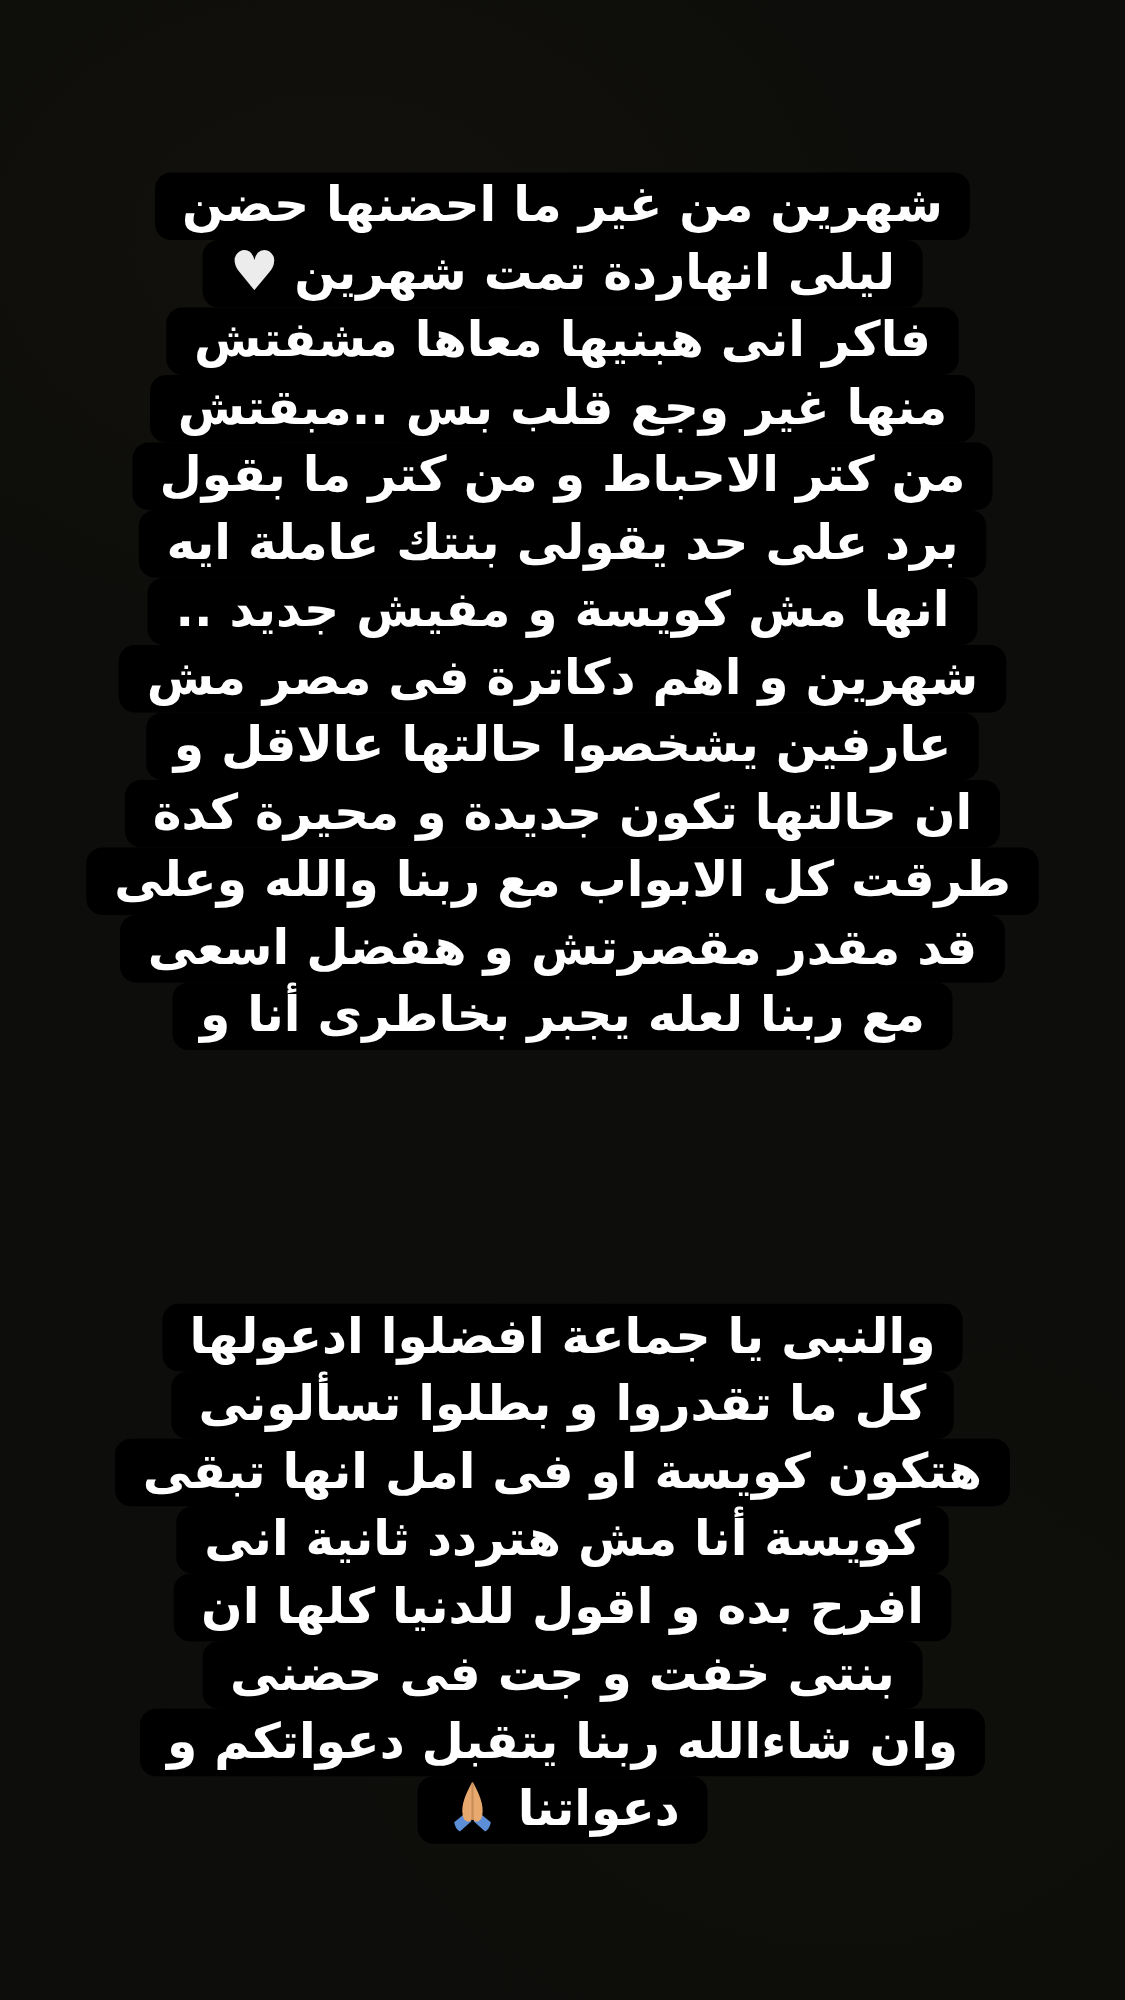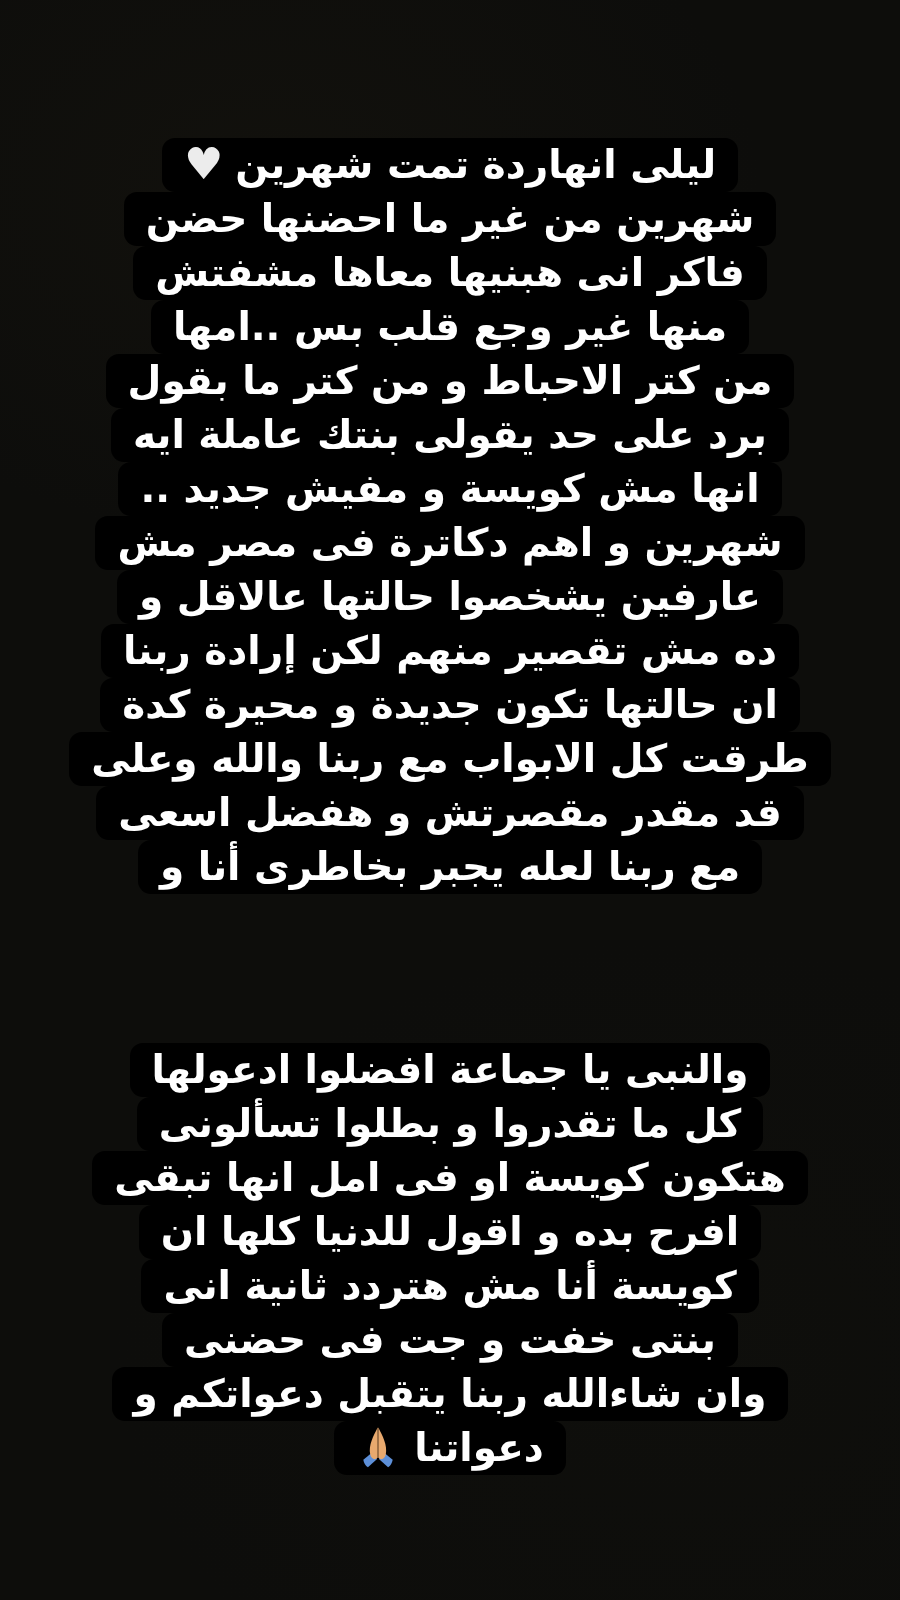--- a/index.html
+++ b/index.html
@@ -69,48 +69,45 @@
     transform: translateY(-4px);
   }
 </style>
 </head>
 <body>
 
 <div class="canvas">
 
   <div class="text-block block-1">
     <div class="row">
-      <span class="line-box"><span>ليلى انهاردة تمت شهرين</span><span class="heart-icon">♥</span></span>
+      <span class="line-box">شهرين من غير ما احضنها حضن</span>
     </div>
     <div class="row">
-      <span class="line-box">شهرين من غير ما احضنها حضن</span>
+      <span class="line-box"><span>ليلى انهاردة تمت شهرين</span><span class="heart-icon">♥</span></span>
     </div>
     <div class="row">
       <span class="line-box">فاكر انى هبنيها معاها مشفتش</span>
     </div>
     <div class="row">
-      <span class="line-box">منها غير وجع قلب بس ..امها</span>
+      <span class="line-box">منها غير وجع قلب بس ..مبقتش</span>
     </div>
     <div class="row">
       <span class="line-box">من كتر الاحباط و من كتر ما بقول</span>
     </div>
     <div class="row">
       <span class="line-box">برد على حد يقولى بنتك عاملة ايه</span>
     </div>
     <div class="row">
       <span class="line-box">انها مش كويسة و مفيش جديد ..</span>
     </div>
     <div class="row">
       <span class="line-box">شهرين و اهم دكاترة فى مصر مش</span>
     </div>
     <div class="row">
       <span class="line-box">عارفين يشخصوا حالتها عالاقل و</span>
-    </div>
-    <div class="row">
-      <span class="line-box">ده مش تقصير منهم لكن إرادة ربنا</span>
     </div>
     <div class="row">
       <span class="line-box">ان حالتها تكون جديدة و محيرة كدة</span>
     </div>
     <div class="row">
       <span class="line-box">طرقت كل الابواب مع ربنا والله وعلى</span>
     </div>
     <div class="row">
       <span class="line-box">قد مقدر مقصرتش و هفضل اسعى</span>
     </div>
@@ -123,24 +120,24 @@
     <div class="row">
       <span class="line-box">والنبى يا جماعة افضلوا ادعولها</span>
     </div>
     <div class="row">
       <span class="line-box">كل ما تقدروا و بطلوا تسألونى</span>
     </div>
     <div class="row">
       <span class="line-box">هتكون كويسة او فى امل انها تبقى</span>
     </div>
     <div class="row">
-      <span class="line-box">افرح بده و اقول للدنيا كلها ان</span>
+      <span class="line-box">كويسة أنا مش هتردد ثانية انى</span>
     </div>
     <div class="row">
-      <span class="line-box">كويسة أنا مش هتردد ثانية انى</span>
+      <span class="line-box">افرح بده و اقول للدنيا كلها ان</span>
     </div>
     <div class="row">
       <span class="line-box">بنتى خفت و جت فى حضنى</span>
     </div>
     <div class="row">
       <span class="line-box">وان شاءالله ربنا يتقبل دعواتكم و</span>
     </div>
     <div class="row">
       <span class="line-box"><span>دعواتنا</span><svg class="hands-icon" viewBox="0 0 48 48" xmlns="http://www.w3.org/2000/svg">
         <path d="M8 38 L19 29 L23 37 L13 46 Q9 44 8 38 Z" fill="#5d8fd8"></path>

